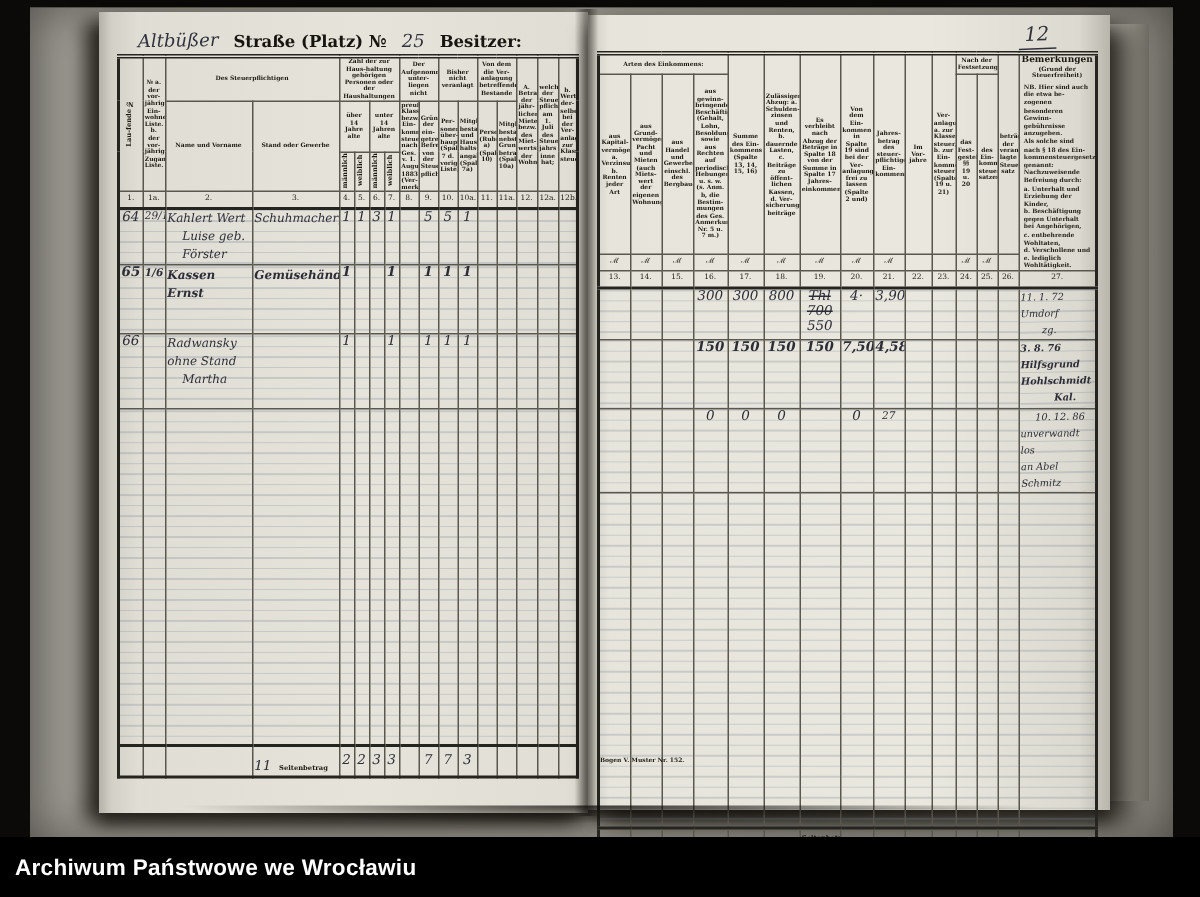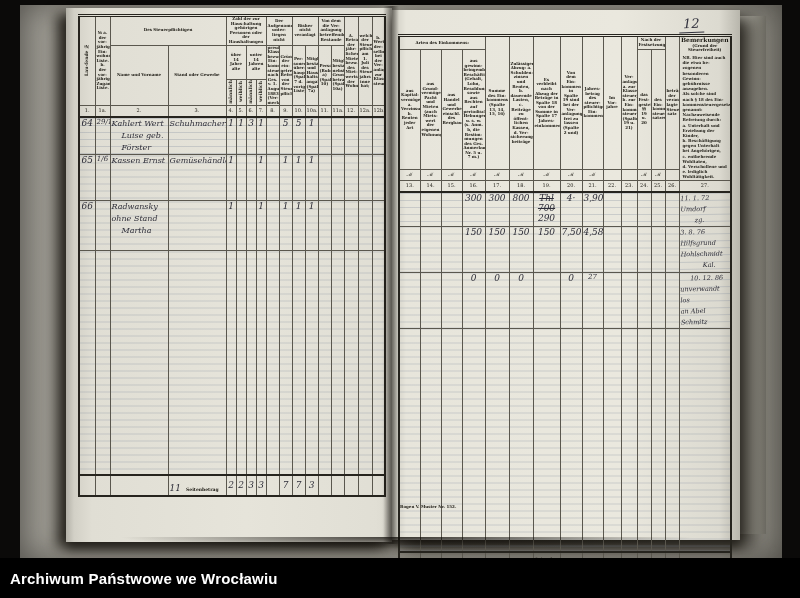--- a/index.html
+++ b/index.html
@@ -28,21 +28,21 @@
   .ledger th,.ledger td{border:1px solid #5a574e;padding:0 1px;overflow:hidden;}
   .ledger th{font-weight:bold;font-size:4px;line-height:1.15;color:#1b1912;text-align:center;vertical-align:middle;}
   .g7{font-size:6.5px;}
   .g6{font-size:5.5px;}
   .numrow th{font-size:5px;font-weight:normal;border-bottom:2px solid #26241e;height:10px;}
   .curr th{font-size:5px;font-weight:normal;height:8px;}
   .vert{writing-mode:vertical-rl;transform:rotate(180deg);margin:0 auto;display:inline-block;font-size:4.5px;line-height:1.1;}
   .lt .hr1{height:26px;}.lt .hr2{height:34px;}.lt .hr3{height:16px;}
   .rt .hr1{height:12px;}.rt .hr2{height:56px;}
   tbody td{vertical-align:top;text-align:center;background-image:repeating-linear-gradient(180deg,rgba(120,132,152,.28) 0 1px,transparent 1px 7px);}
-  .dr1{height:32px;}.dr2{height:46px;}.dr3{height:50px;}.fill{height:224px;}
+  .dr1{height:32px;}.dr2{height:46px;font-weight:bold;}.dr3{height:50px;}.fill{height:224px;}
   .sumr{height:14px;}
   .sumr td{background-image:none;border-top:2px solid #26241e;vertical-align:middle;}
   .hwv{font-family:"DejaVu Serif",serif;font-style:italic;font-size:9px;color:#2d2d38;}
   .hwname{font-family:"DejaVu Serif",serif;font-style:italic;font-size:8px;color:#2d2d38;text-align:left;line-height:1.5;}
   .hwname .l2{padding-left:10px;display:block;}
   .hwrem{font-family:"DejaVu Serif",serif;font-style:italic;font-size:6.5px;color:#2d2d38;text-align:left;line-height:1.7;padding:2px 0 0 3px;transform:rotate(-1deg);}
   .strike{text-decoration:line-through;}
   .small-sub{font-size:7px;vertical-align:super;}
   .sumlabel{font-size:4.5px;font-weight:bold;color:#1b1912;}
   .rem-head{font-size:6px;font-weight:bold;}
@@ -53,20 +53,26 @@
   .tdl{text-align:left;}
 </style>
 </head>
 <body>
 
 <div class="stage">
   <div class="mat"></div>
   <div class="page-edge"></div>
 
   <div class="page page-left">
+    <div class="ltitle">
+      <span class="hw hw-street">Altbüßer</span>
+      <span class="ptitle">Straße (Platz) №</span>
+      <span class="hw hw-no">25</span>
+      <span class="ptitle">Besitzer:</span>
+    </div>
     <table class="ledger lt">
       <colgroup>
         <col style="width:16px">
           <col style="width:15px">
           <col style="width:58px">
           <col style="width:58px">
         <col style="width:10px">
           <col style="width:10px">
           <col style="width:10px">
           <col style="width:10px">
@@ -321,21 +327,21 @@
         </tr>
       </thead>
       <tbody>
         <tr class="dr1">
           <td></td>
             <td></td>
             <td></td>
           <td class="hwv">300</td>
           <td class="hwv">300</td>
           <td class="hwv">800</td>
-          <td class="hwv"><span class="strike">Thl</span> <span class="strike">700</span><br><span>290</span></td>
+          <td class="hwv"><span class="strike">Thl</span> <span class="strike">700</span><br><span>550</span></td>
           <td class="hwv">4·</td>
           <td class="hwv">3,90</td>
           <td></td>
             <td></td>
             <td></td>
             <td></td>
             <td></td>
           <td class="hwrem"><span>11. 1. 72 Umdorf</span><br><span style="padding-left:14px">zg.</span></td>
         </tr>
         <tr class="dr2">

